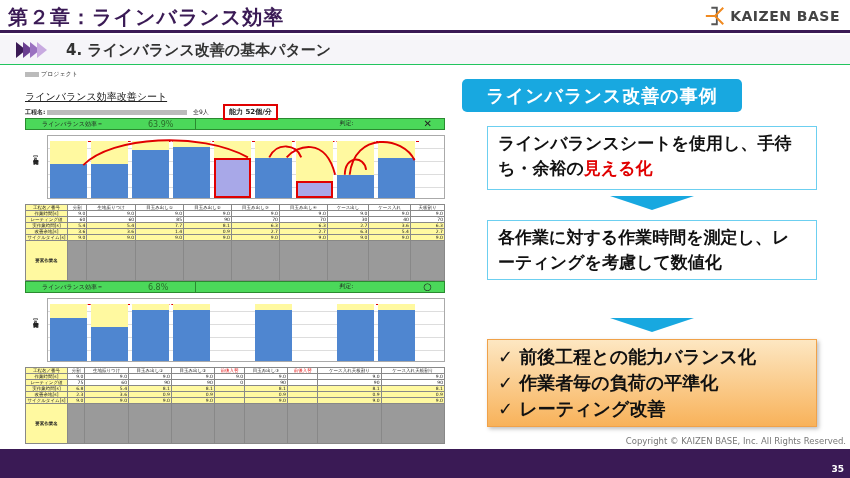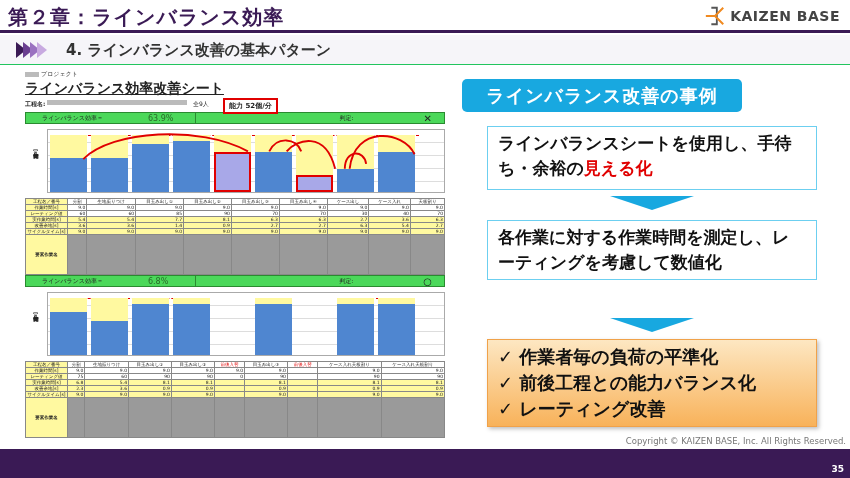--- a/index.html
+++ b/index.html
@@ -12,27 +12,27 @@
 .subbar .arrows{position:absolute;left:16px;top:7px;display:flex}
 .subbar .arrows span{width:0;height:0;border-top:8px solid transparent;border-bottom:8px solid transparent;border-left:10px solid #3a1a55;margin-right:-3px}
 .subbar .arrows span:nth-child(2){border-left-color:#6a3f90}
 .subbar .arrows span:nth-child(3){border-left-color:#9a72c0}
 .subbar .arrows span:nth-child(4){border-left-color:#c8aae0}
 .subtitle{position:absolute;left:66px;top:6px;font-size:15px;font-weight:bold;color:#333}
 
 .sheet{position:absolute;left:25px;top:70px;width:420px}
 .proj{font-size:6px;color:#333;display:flex;align-items:center;gap:2px}
 .proj .blk{width:14px;height:5px;background:#bbb}
-.sheet-title{font-size:14px;font-weight:bold;text-decoration:underline;margin-top:1px}
-.hdr-row{position:relative;height:12px;font-size:6px;margin-top:2px;display:flex;align-items:flex-start}
+.sheet-title{font-size:10px;font-weight:normal;text-decoration:underline;margin-top:11px}
+.hdr-row{position:relative;height:12px;font-size:6px;margin-top:2px;display:flex;align-items:center}
 .hdr-row .lbl{font-weight:bold}
 .hdr-row .gray{display:inline-block;width:140px;height:5px;background:#bbb;margin-left:2px}
 .hdr-row .ppl{position:absolute;left:168px}
 .hdr-row .cap{position:absolute;left:198px;top:-2px;border:2px solid #e00000;padding:1px 4px;font-size:7px;font-weight:bold;background:#fff}
-.effbar{height:12px;background:#4bd85a;border:1px solid #2a8a30;display:flex;align-items:flex-start;font-size:6px}
+.effbar{height:12px;background:#4bd85a;border:1px solid #2a8a30;display:flex;align-items:flex-end;font-size:6px}
 .effbar .l{width:170px;border-right:1px solid #2a8a30;height:100%;display:flex;align-items:center;padding-left:16px;gap:45px}
 .effbar .l .pct{font-size:8px;color:#2a6a2a}
 .effbar .r{flex:1;display:flex;align-items:center;justify-content:flex-end;gap:70px;padding-right:12px}
 .effbar .r .mark{font-size:10px;font-weight:bold}
 .chart{position:relative;height:70px;margin-left:22px;margin-top:3px}
 .chart .ylabel{position:absolute;left:-14px;top:22px;font-size:5px;font-weight:bold;writing-mode:vertical-rl}
 .plot{position:absolute;left:0;top:2px;right:0;height:64px;border:1px solid #aaa;background:#fff}
 .plot .grid{position:absolute;left:0;right:0;height:1px;background:#ddd}
 .bar{position:absolute;bottom:0;width:37px}
 .bar .ylw{position:absolute;left:0;right:0;background:#fff9a0}
@@ -384,20 +384,20 @@
   </tbody>
     </table>
 </div>
 
 <div class="case-label">ラインバランス改善の事例</div>
 <div class="box box1"><span>ラインバランスシートを使用し、手待ち・余裕の</span><span class="red-text">見える化</span></div>
 <div class="down" style="top:196px"></div>
 <div class="box box2">各作業に対する作業時間を測定し、レーティングを考慮して数値化</div>
 <div class="down" style="top:318px"></div>
 <div class="box3">
+  <div>✓ 前後工程との能力バランス化</div>
   <div>✓ 作業者毎の負荷の平準化</div>
-  <div>✓ 前後工程との能力バランス化</div>
   <div>✓ レーティング改善</div>
 </div>
 
 <div class="copyright">Copyright ©  KAIZEN BASE, Inc.  All Rights Reserved.</div>
 <div class="footer"></div>
 <div class="pagenum">35</div>
 
 </body></html>

